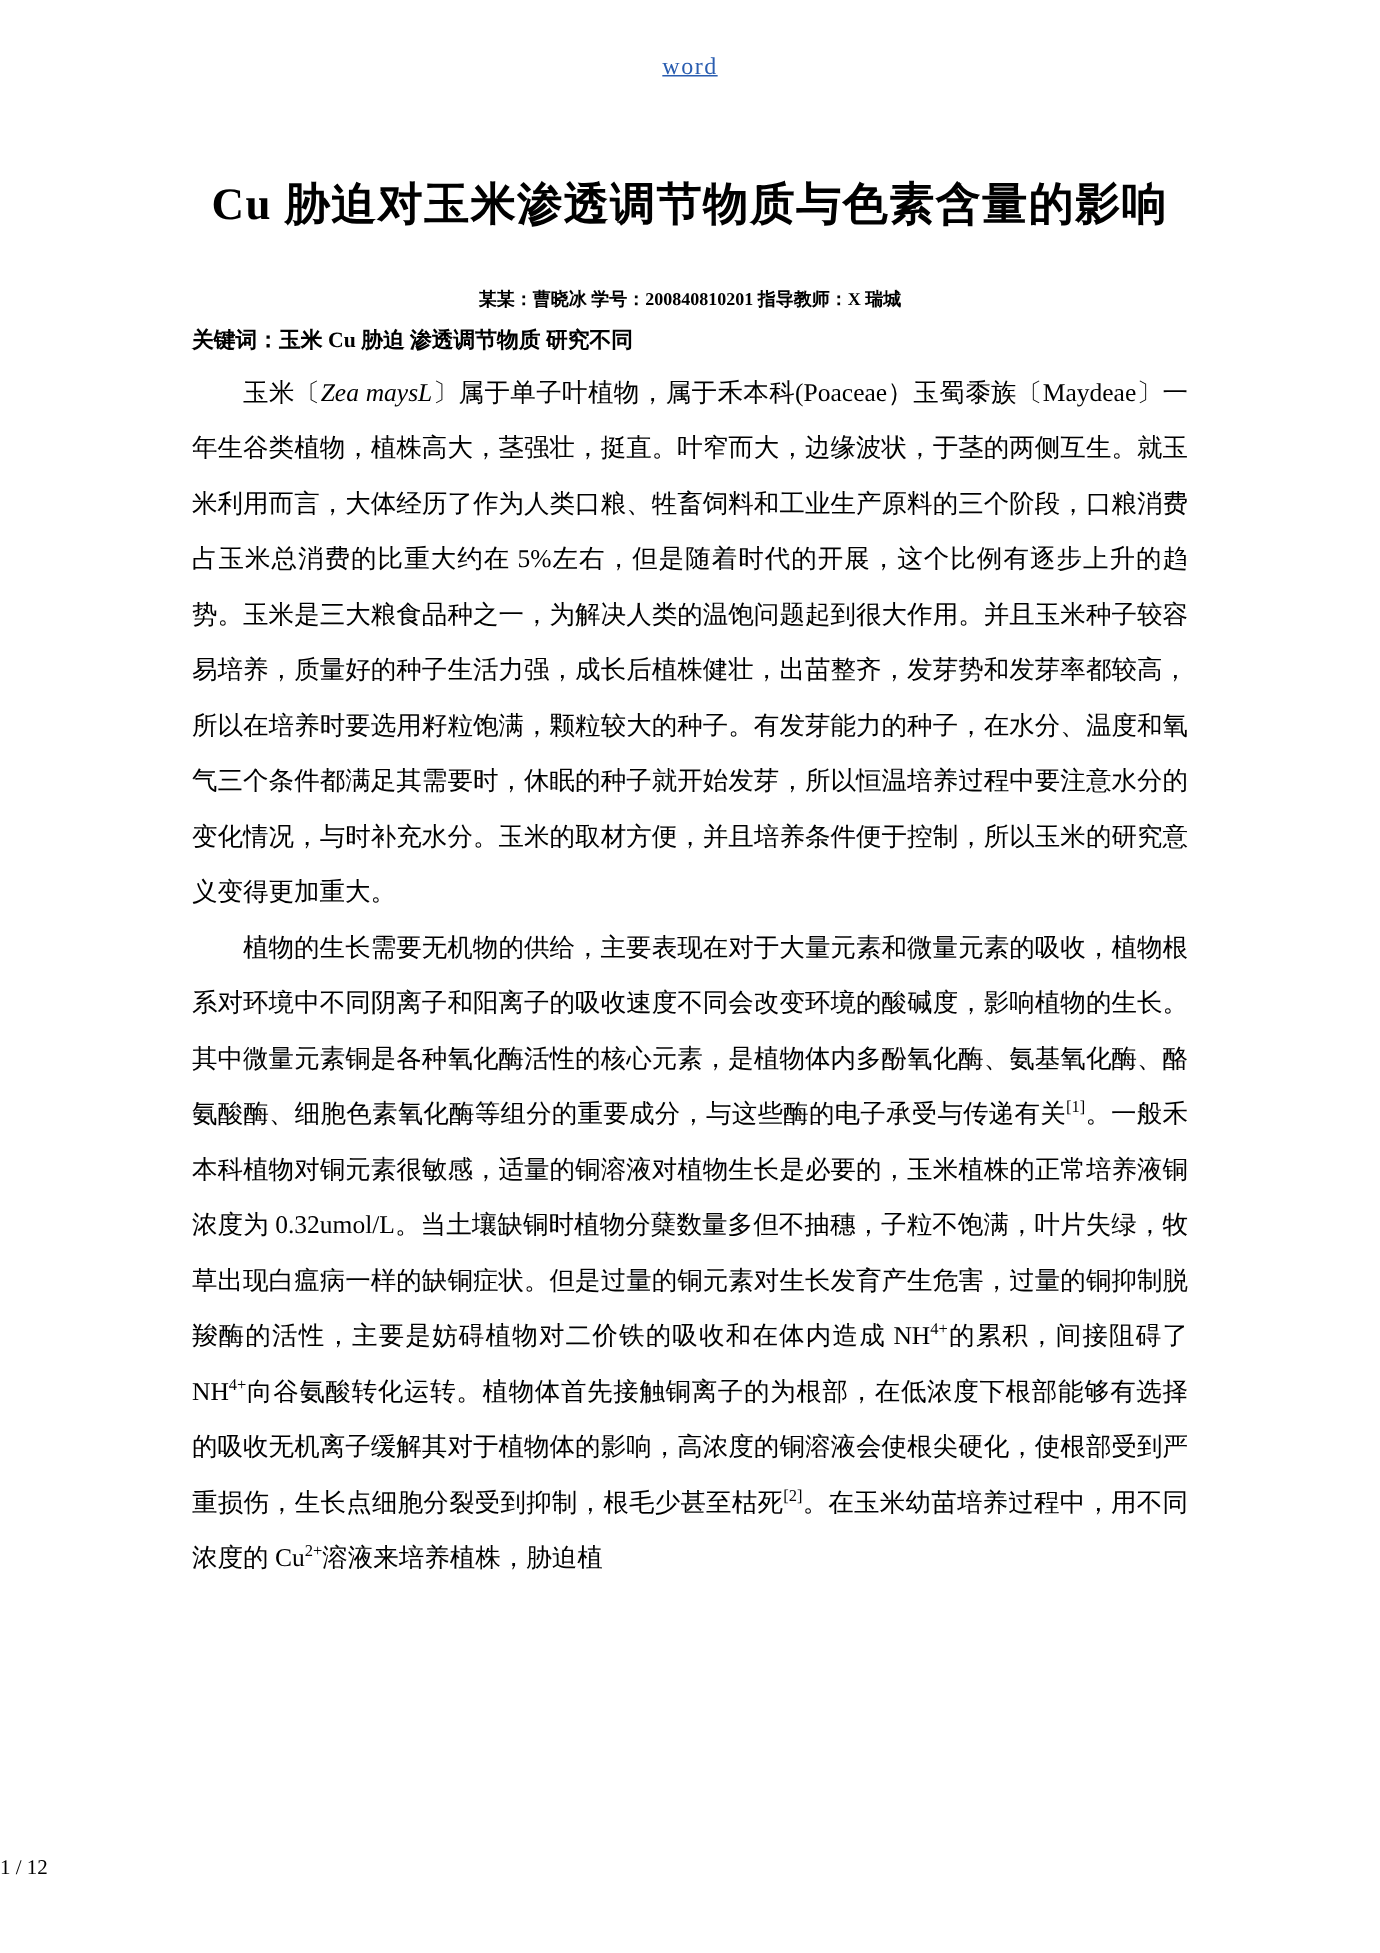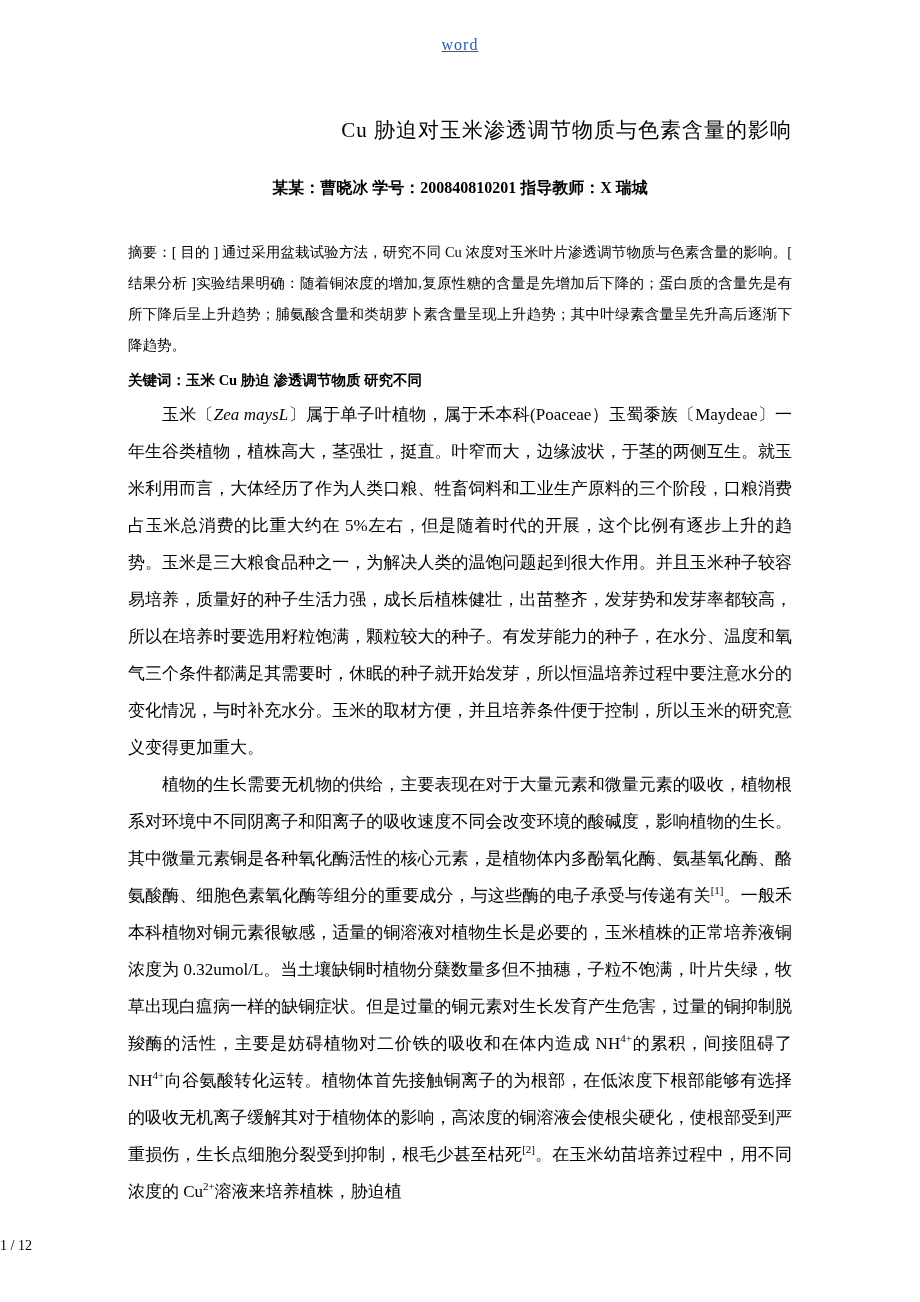--- a/index.html
+++ b/index.html
@@ -28,29 +28,29 @@
     letter-spacing: 1px;
     cursor: pointer;
     font-family: "Liberation Serif", serif;
   }
   .content {
     width: 664px;
     margin: 0 auto;
   }
   .doc-title {
     margin-top: 62px;
-    text-align: right;
-    font-size: 21px;
-    font-weight: normal;
+    text-align: center;
+    font-size: 30px;
+    font-weight: bold;
     letter-spacing: 1px;
   }
   .byline {
     margin-top: 34px;
     text-align: center;
-    font-size: 16px;
+    font-size: 12px;
     font-weight: bold;
   }
   .abstract {
     margin-top: 38px;
     font-size: 14.5px;
     line-height: 31px;
     text-align: justify;
     text-justify: inter-ideograph;
   }
   .keywords {
@@ -88,21 +88,20 @@
   <div class="doc-header">
     <a class="header-link">word</a>
   </div>
 
   <div class="content">
 
     <h1 class="doc-title">Cu 胁迫对玉米渗透调节物质与色素含量的影响</h1>
 
     <div class="byline">某某：曹晓冰 学号：200840810201 指导教师：X 瑞城</div>
 
-    <p class="abstract">摘要：[ 目的 ] 通过采用盆栽试验方法，研究不同 Cu 浓度对玉米叶片渗透调节物质与色素含量的影响。[ 结果分析 ]实验结果明确：随着铜浓度的增加,复原性糖的含量是先增加后下降的；蛋白质的含量先是有所下降后呈上升趋势；脯氨酸含量和类胡萝卜素含量呈现上升趋势；其中叶绿素含量呈先升高后逐渐下降趋势。</p>
 
     <p class="keywords">关键词：玉米 Cu 胁迫 渗透调节物质 研究不同</p>
 
     <p class="body-para"><span>玉米〔</span><span style="font-style: italic;">Zea maysL</span><span>〕属于单子叶植物，属于禾本科(Poaceae）玉蜀黍族〔Maydeae〕一年生谷类植物，植株高大，茎强壮，挺直。叶窄而大，边缘波状，于茎的两侧互生。就玉米利用而言，大体经历了作为人类口粮、牲畜饲料和工业生产原料的三个阶段，口粮消费占玉米总消费的比重大约在 5%左右，但是随着时代的开展，这个比例有逐步上升的趋势。玉米是三大粮食品种之一，为解决人类的温饱问题起到很大作用。并且玉米种子较容易培养，质量好的种子生活力强，成长后植株健壮，出苗整齐，发芽势和发芽率都较高，所以在培养时要选用籽粒饱满，颗粒较大的种子。有发芽能力的种子，在水分、温度和氧气三个条件都满足其需要时，休眠的种子就开始发芽，所以恒温培养过程中要注意水分的变化情况，与时补充水分。玉米的取材方便，并且培养条件便于控制，所以玉米的研究意义变得更加重大。</span></p>
 
     <p class="body-para"><span>植物的生长需要无机物的供给，主要表现在对于大量元素和微量元素的吸收，植物根系对环境中不同阴离子和阳离子的吸收速度不同会改变环境的酸碱度，影响植物的生长。其中微量元素铜是各种氧化酶活性的核心元素，是植物体内多酚氧化酶、氨基氧化酶、酪氨酸酶、细胞色素氧化酶等组分的重要成分，与这些酶的电子承受与传递有关</span><sup>[1]</sup><span>。一般禾本科植物对铜元素很敏感，适量的铜溶液对植物生长是必要的，玉米植株的正常培养液铜浓度为 0.32umol/L。当土壤缺铜时植物分蘖数量多但不抽穗，子粒不饱满，叶片失绿，牧草出现白瘟病一样的缺铜症状。但是过量的铜元素对生长发育产生危害，过量的铜抑制脱羧酶的活性，主要是妨碍植物对二价铁的吸收和在体内造成 NH</span><sup>4+</sup><span>的累积，间接阻碍了 NH</span><sup>4+</sup><span>向谷氨酸转化运转。植物体首先接触铜离子的为根部，在低浓度下根部能够有选择的吸收无机离子缓解其对于植物体的影响，高浓度的铜溶液会使根尖硬化，使根部受到严重损伤，生长点细胞分裂受到抑制，根毛少甚至枯死</span><sup>[2]</sup><span>。在玉米幼苗培养过程中，用不同浓度的 Cu</span><sup>2+</sup><span>溶液来培养植株，胁迫植</span></p>
 
   </div>
 
   <div class="doc-footer">

